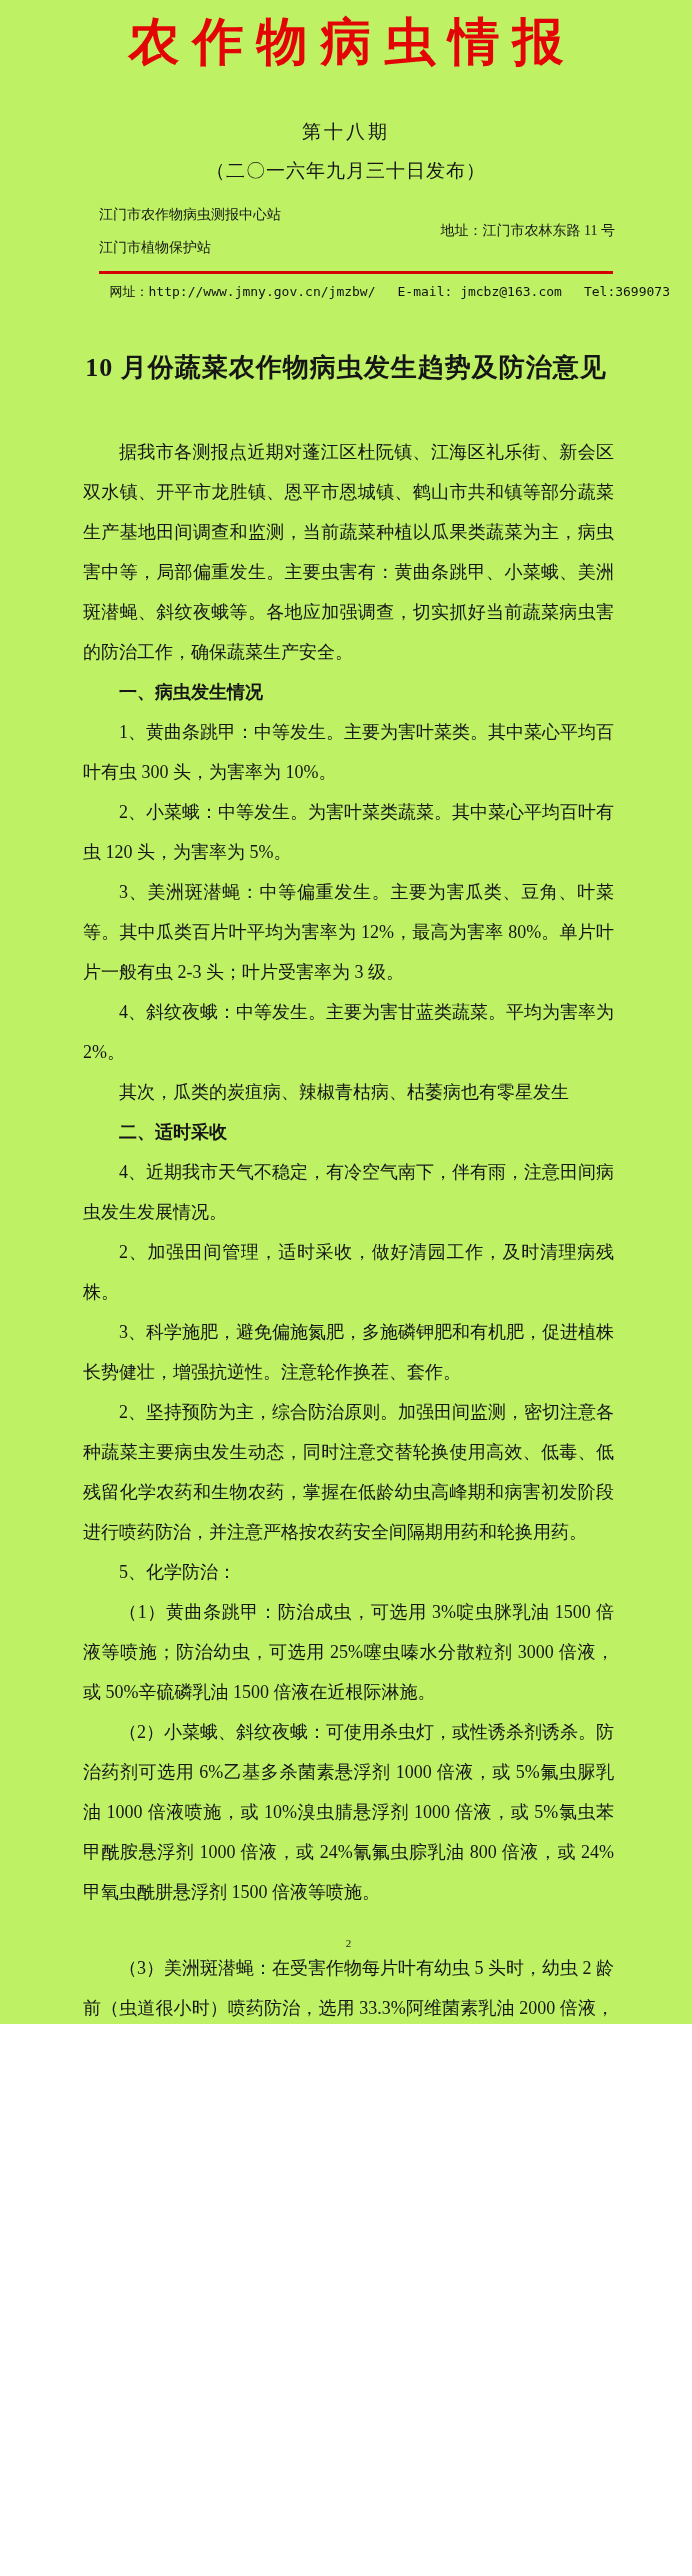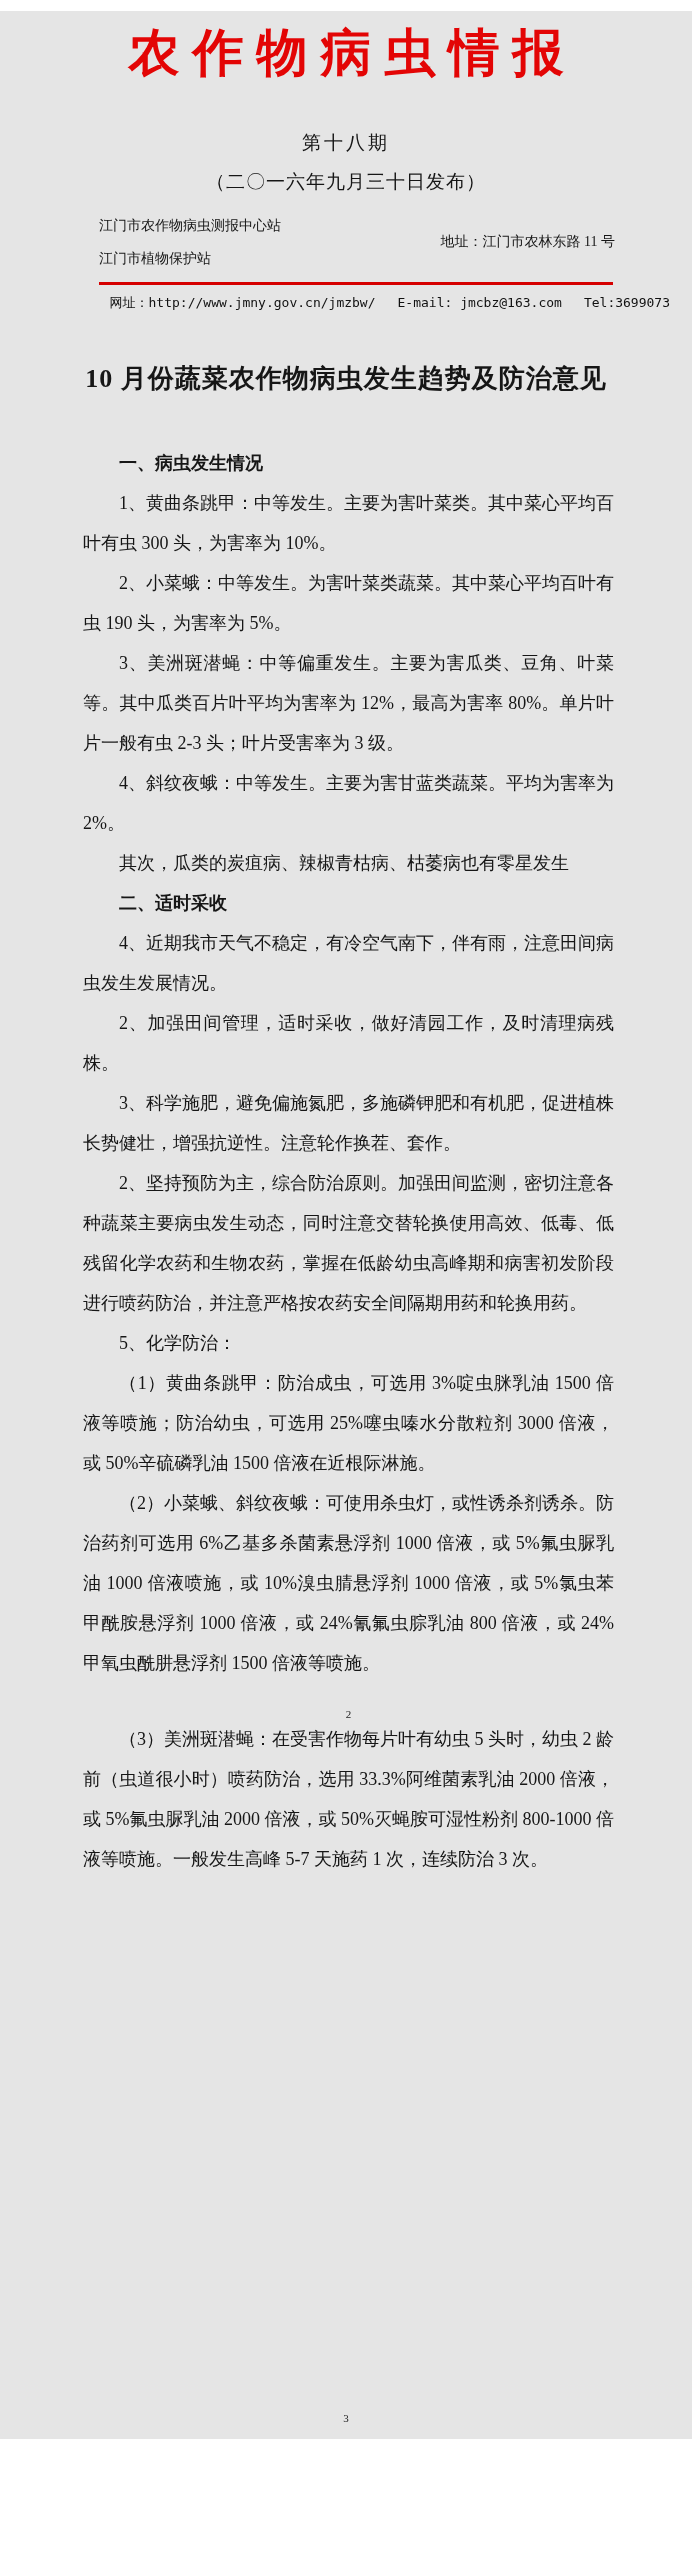--- a/index.html
+++ b/index.html
@@ -1,20 +1,20 @@
 <!DOCTYPE html>
 <html lang="zh"><head>
 <meta charset="utf-8">
 <style>
   html,body { margin:0; padding:0; background:#ffffff; }
   .page {
     position:relative;
-    width:692px; height:2428px;
-    margin:11px auto;
-    background:#e5e5e5;
+    width:692px; height:2024px;
+    margin:0 auto;
+    background:#bef264;
     overflow:hidden;
     font-family:"Liberation Serif","DejaVu Serif",serif;
     color:#161616;
   }
   .masthead-title {
     margin:0; padding-top:8px;
     text-align:center;
     font-family:"DejaVu Serif","Liberation Serif",serif;
     font-size:51px; font-weight:bold;
     letter-spacing:13px; text-indent:13px;
@@ -76,23 +76,24 @@
 
   <div class="redline"></div>
 
   <div class="contact">
     <span>网址：http://www.jmny.gov.cn/jmzbw/</span><span>E-mail: jmcbz@163.com</span><span>Tel:3699073</span>
   </div>
 
   <h2 class="article-title">10 月份蔬菜农作物病虫发生趋势及防治意见</h2>
 
   <div class="body-text">
+    <p>据我市各测报点近期对蓬江区杜阮镇、江海区礼乐街、新会区双水镇、开平市龙胜镇、恩平市恩城镇、鹤山市共和镇等部分蔬菜生产基地田间调查和监测，当前蔬菜种植以瓜果类蔬菜为主，病虫害中等，局部偏重发生。主要虫害有：黄曲条跳甲、小菜蛾、美洲斑潜蝇、斜纹夜蛾等。各地应加强调查，切实抓好当前蔬菜病虫害的防治工作，确保蔬菜生产安全。</p>
     <p class="heading">一、病虫发生情况</p>
     <p>1、黄曲条跳甲：中等发生。主要为害叶菜类。其中菜心平均百叶有虫 300 头，为害率为 10%。</p>
-    <p>2、小菜蛾：中等发生。为害叶菜类蔬菜。其中菜心平均百叶有虫 190 头，为害率为 5%。</p>
+    <p>2、小菜蛾：中等发生。为害叶菜类蔬菜。其中菜心平均百叶有虫 120 头，为害率为 5%。</p>
     <p>3、美洲斑潜蝇：中等偏重发生。主要为害瓜类、豆角、叶菜等。其中瓜类百片叶平均为害率为 12%，最高为害率 80%。单片叶片一般有虫 2-3 头；叶片受害率为 3 级。</p>
     <p>4、斜纹夜蛾：中等发生。主要为害甘蓝类蔬菜。平均为害率为 2%。</p>
     <p>其次，瓜类的炭疽病、辣椒青枯病、枯萎病也有零星发生</p>
     <p class="heading">二、适时采收</p>
     <p>4、近期我市天气不稳定，有冷空气南下，伴有雨，注意田间病虫发生发展情况。</p>
     <p>2、加强田间管理，适时采收，做好清园工作，及时清理病残株。</p>
     <p>3、科学施肥，避免偏施氮肥，多施磷钾肥和有机肥，促进植株长势健壮，增强抗逆性。注意轮作换茬、套作。</p>
     <p>2、坚持预防为主，综合防治原则。加强田间监测，密切注意各种蔬菜主要病虫发生动态，同时注意交替轮换使用高效、低毒、低残留化学农药和生物农药，掌握在低龄幼虫高峰期和病害初发阶段进行喷药防治，并注意严格按农药安全间隔期用药和轮换用药。</p>
     <p>5、化学防治：</p>
     <p>（1）黄曲条跳甲：防治成虫，可选用 3%啶虫脒乳油 1500 倍液等喷施；防治幼虫，可选用 25%噻虫嗪水分散粒剂 3000 倍液，或 50%辛硫磷乳油 1500 倍液在近根际淋施。</p>

